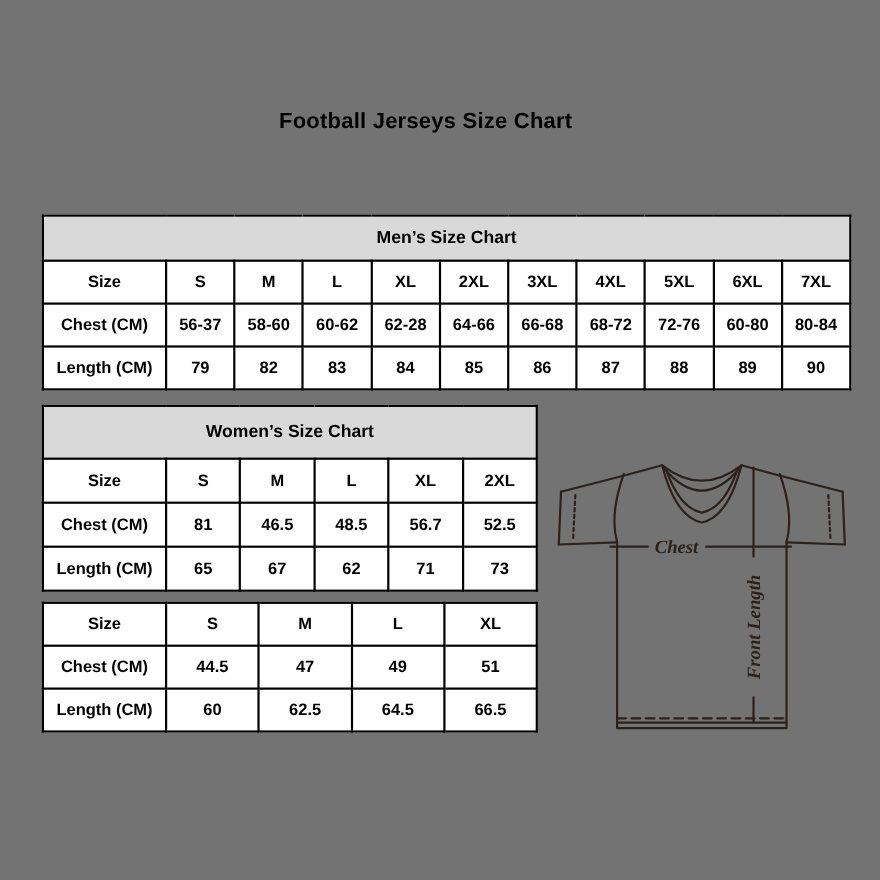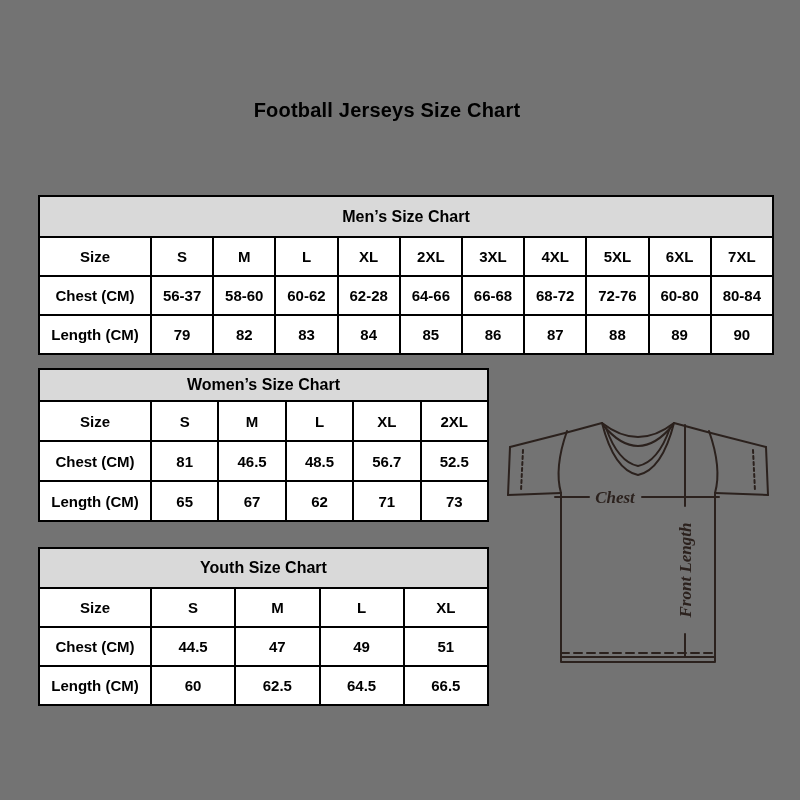--- a/index.html
+++ b/index.html
@@ -40,21 +40,21 @@
   tr.section th{
     background:#d9d9d9;
     font-size:16px;
   }
   .labelcol{width:112px;}
   #table-mens{left:38px;top:149px;width:736px;margin-top:46px;}
   #table-mens tr{height:39px;}
   #table-mens tr.section{height:41px;}
   #table-womens{left:38px;top:368px;width:451px;}
   #table-womens tr{height:40px;}
-  #table-womens tr.section{height:32px;}
+  #table-womens tr.section{height:48px;}
   #table-youth{left:38px;top:547px;width:451px;}
   #table-youth tr{height:39px;}
   #table-youth tr.section{height:40px;}
   #jersey{
     position:absolute;
     left:505px;top:413px;
     width:265px;height:252px;
   }
   .jersey-label{
     font-family:"Liberation Serif","DejaVu Serif",serif;
@@ -154,23 +154,20 @@
           <td>73</td>
         </tr>
       </tbody>
     </table>
 
   <table id="table-youth">
     <colgroup>
         <col class="labelcol">
       </colgroup>
   <tbody>
-        <tr class="section">
-          <th colspan="5">Youth Size Chart</th>
-        </tr>
         <tr>
           <th class="rowlabel">Size</th>
           <td>S</td>
           <td>M</td>
           <td>L</td>
           <td>XL</td>
         </tr>
         <tr>
           <th class="rowlabel">Chest (CM)</th>
           <td>44.5</td>

